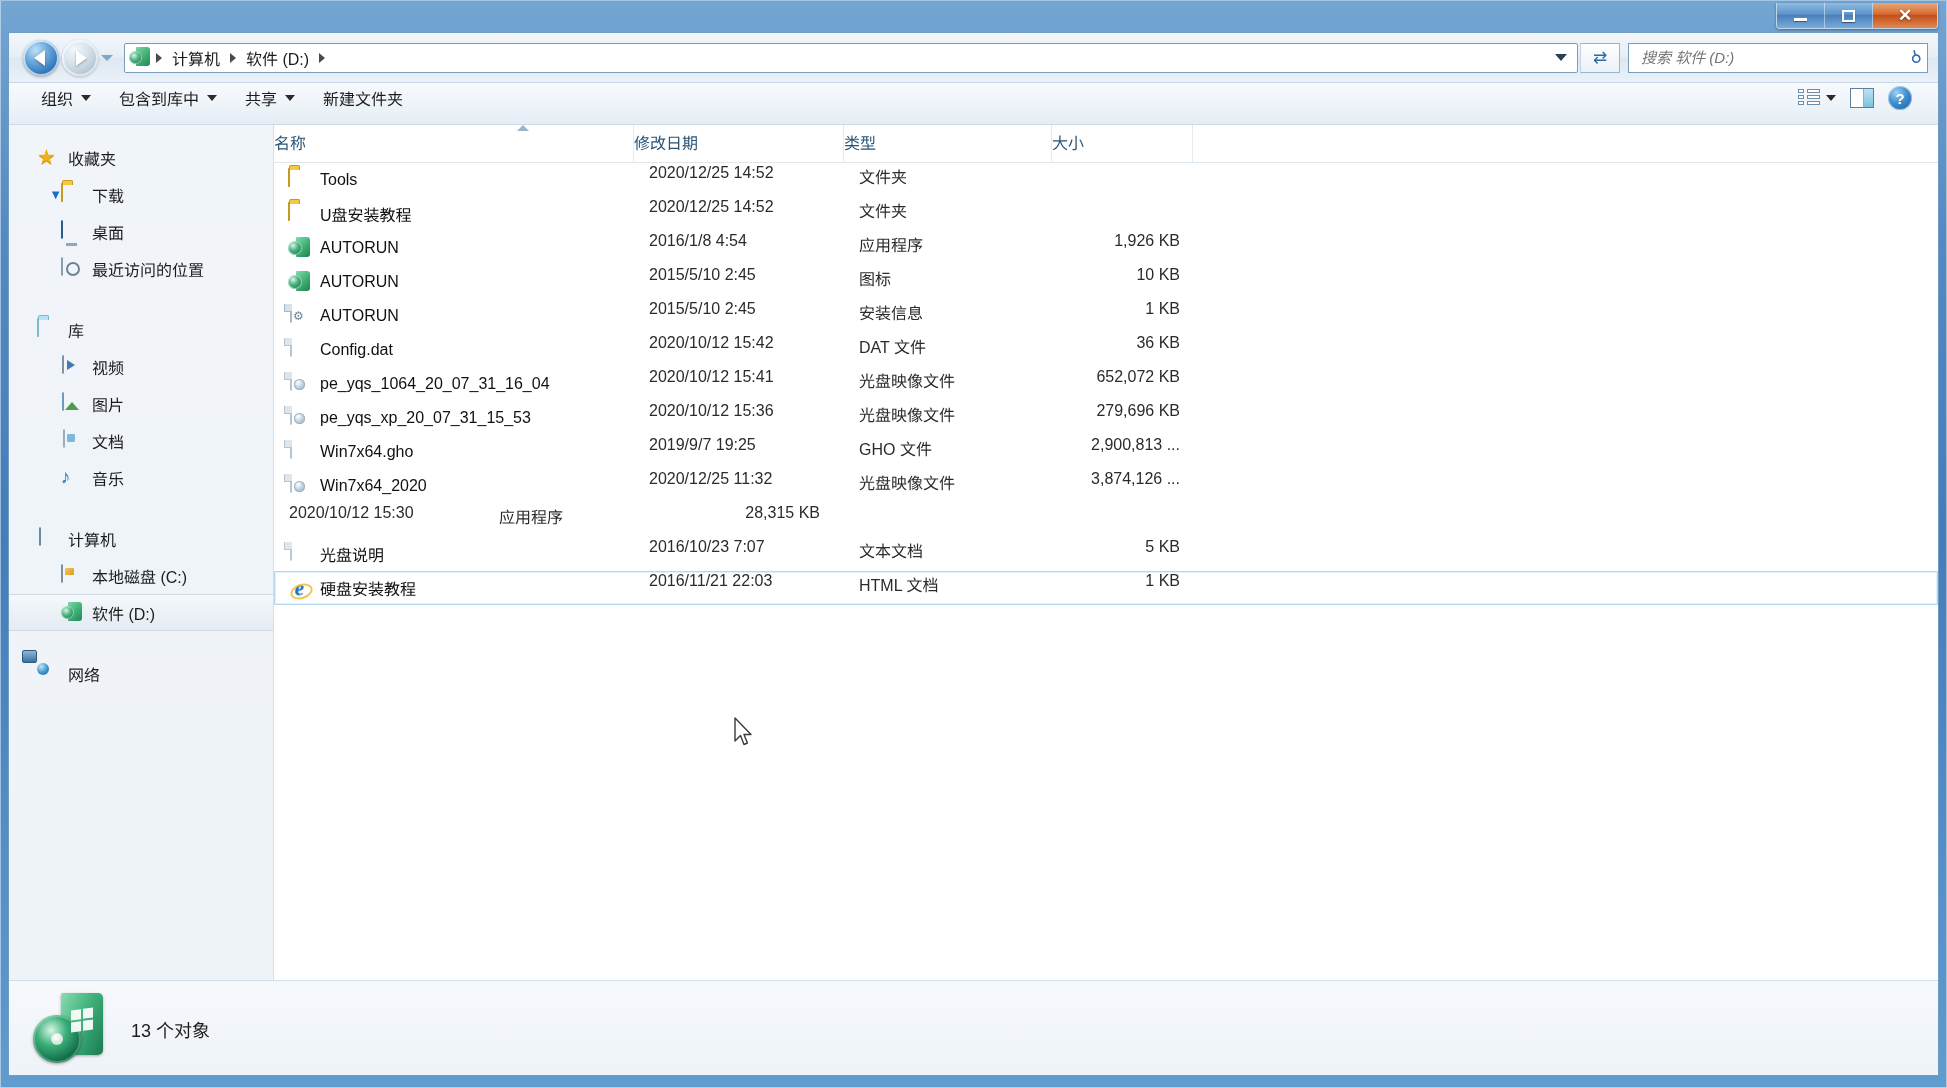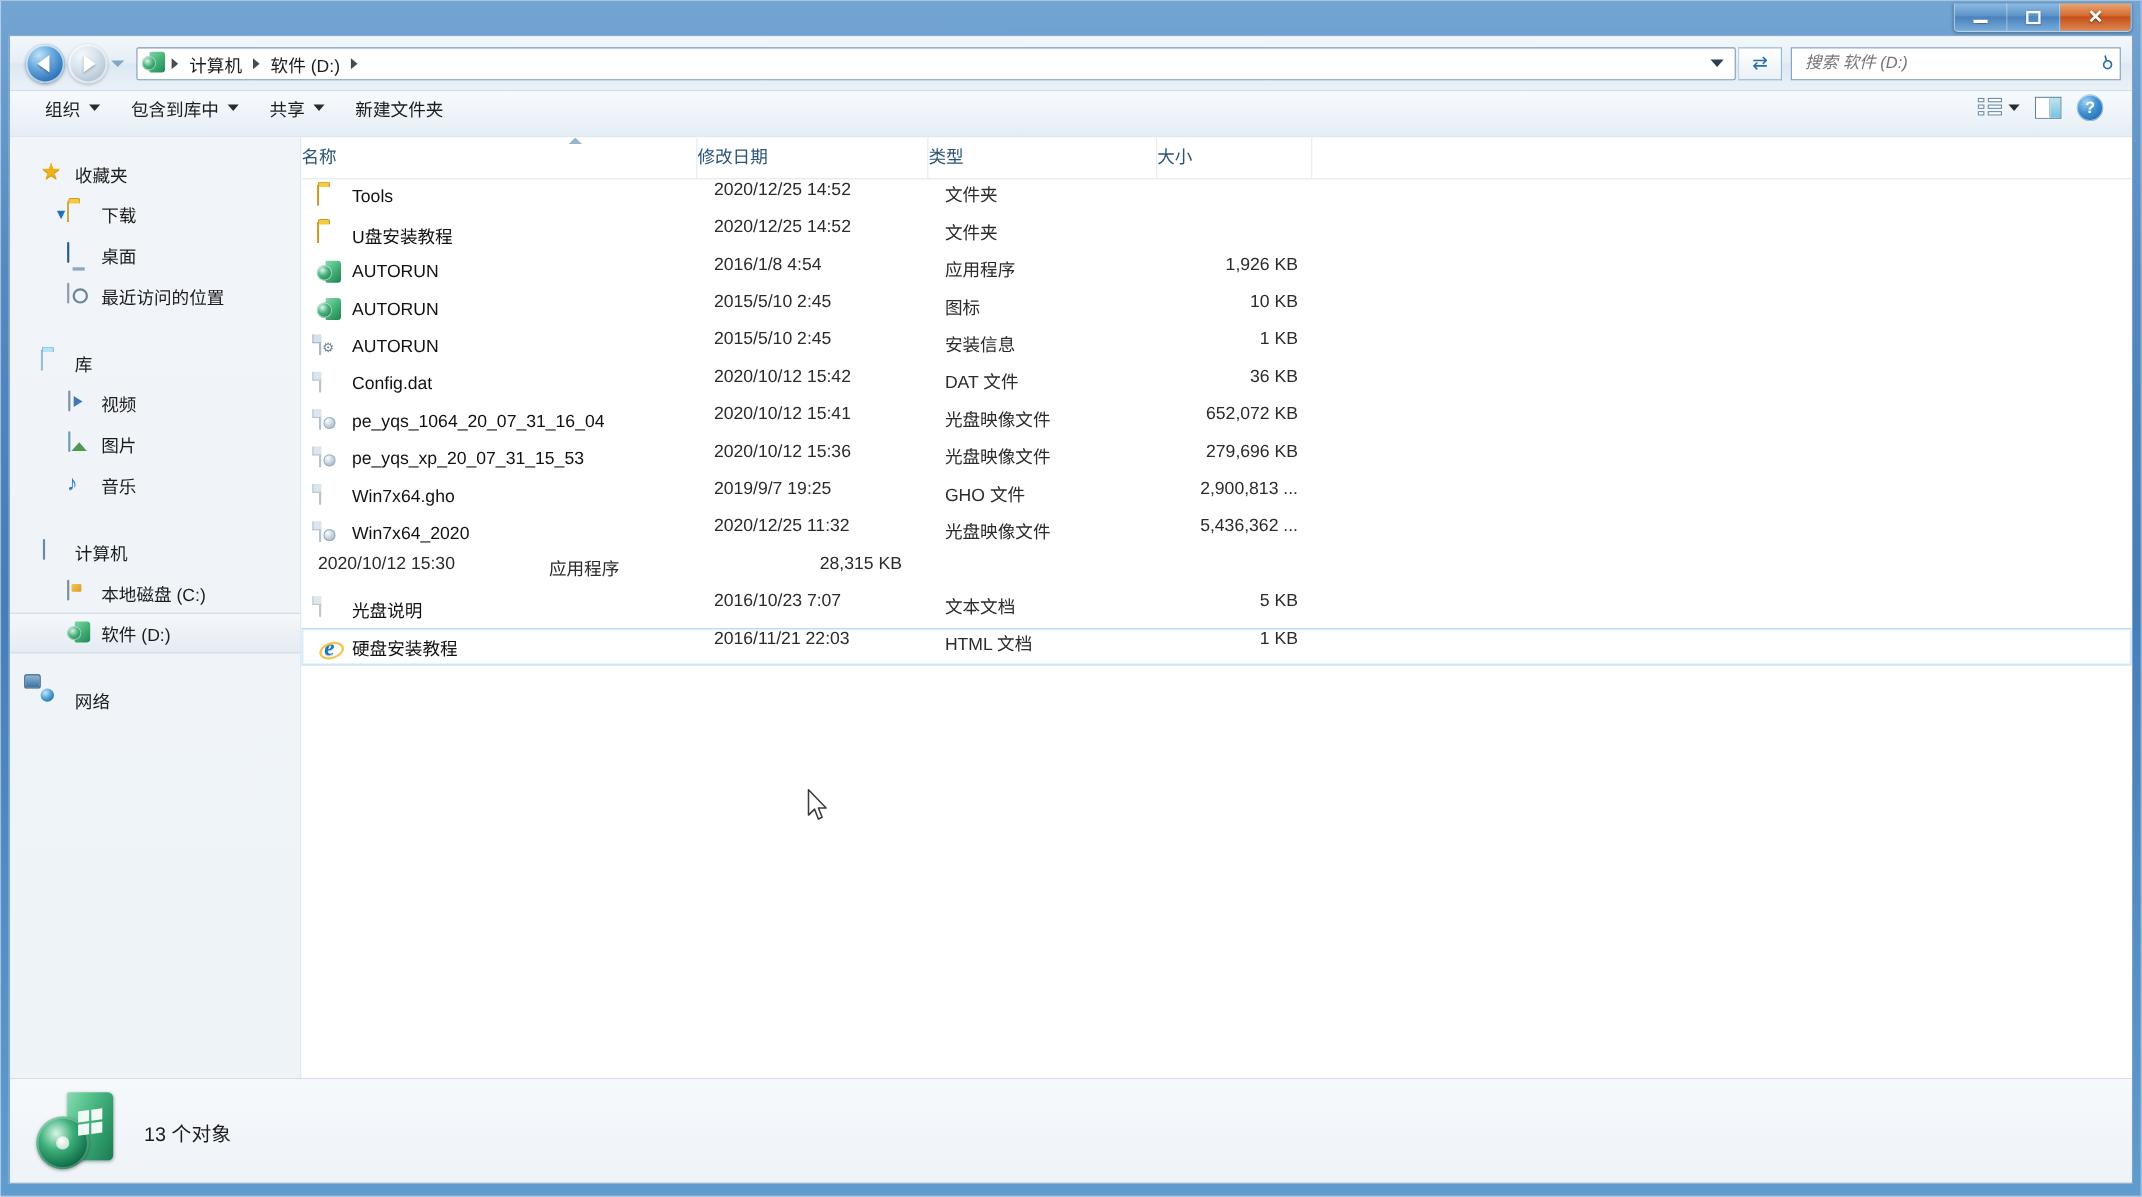--- a/index.html
+++ b/index.html
@@ -841,20 +841,24 @@
           <span class="nav-ico"><span class="ic-lib"></span></span>
           <span>库</span>
         </div>
         <div class="nav-node child">
           <span class="nav-ico"><span class="ic-video"></span></span>
           <span>视频</span>
         </div>
         <div class="nav-node child">
           <span class="nav-ico"><span class="ic-pic"></span></span>
           <span>图片</span>
+        </div>
+        <div class="nav-node child">
+          <span class="nav-ico"><span class="ic-doc"></span></span>
+          <span>文档</span>
         </div>
         <div class="nav-node child">
           <span class="nav-ico"><span class="ic-music">♪</span></span>
           <span>音乐</span>
         </div>
 
         <div class="nav-gap"></div>
 
         <div class="nav-node root">
           <span class="nav-ico"><span class="ic-computer"></span></span>
@@ -977,21 +981,21 @@
               <div class="cell-type">GHO 文件</div>
               <div class="cell-size">2,900,813 ...</div>
             </div>
             <div class="row">
               <div class="cell-name">
                 <span class="fico"><span class="f-iso"></span></span>
                 <span>Win7x64_2020</span>
               </div>
               <div class="cell-date">2020/12/25 11:32</div>
               <div class="cell-type">光盘映像文件</div>
-              <div class="cell-size">5,436,362 ...</div>
+              <div class="cell-size">3,874,126 ...</div>
             </div>
             <div class="row">
               <div class="cell-date">2020/10/12 15:30</div>
               <div class="cell-type">应用程序</div>
               <div class="cell-size">28,315 KB</div>
             </div>
             <div class="row">
               <div class="cell-name">
                 <span class="fico"><span class="f-txt"></span></span>
                 <span>光盘说明</span>

